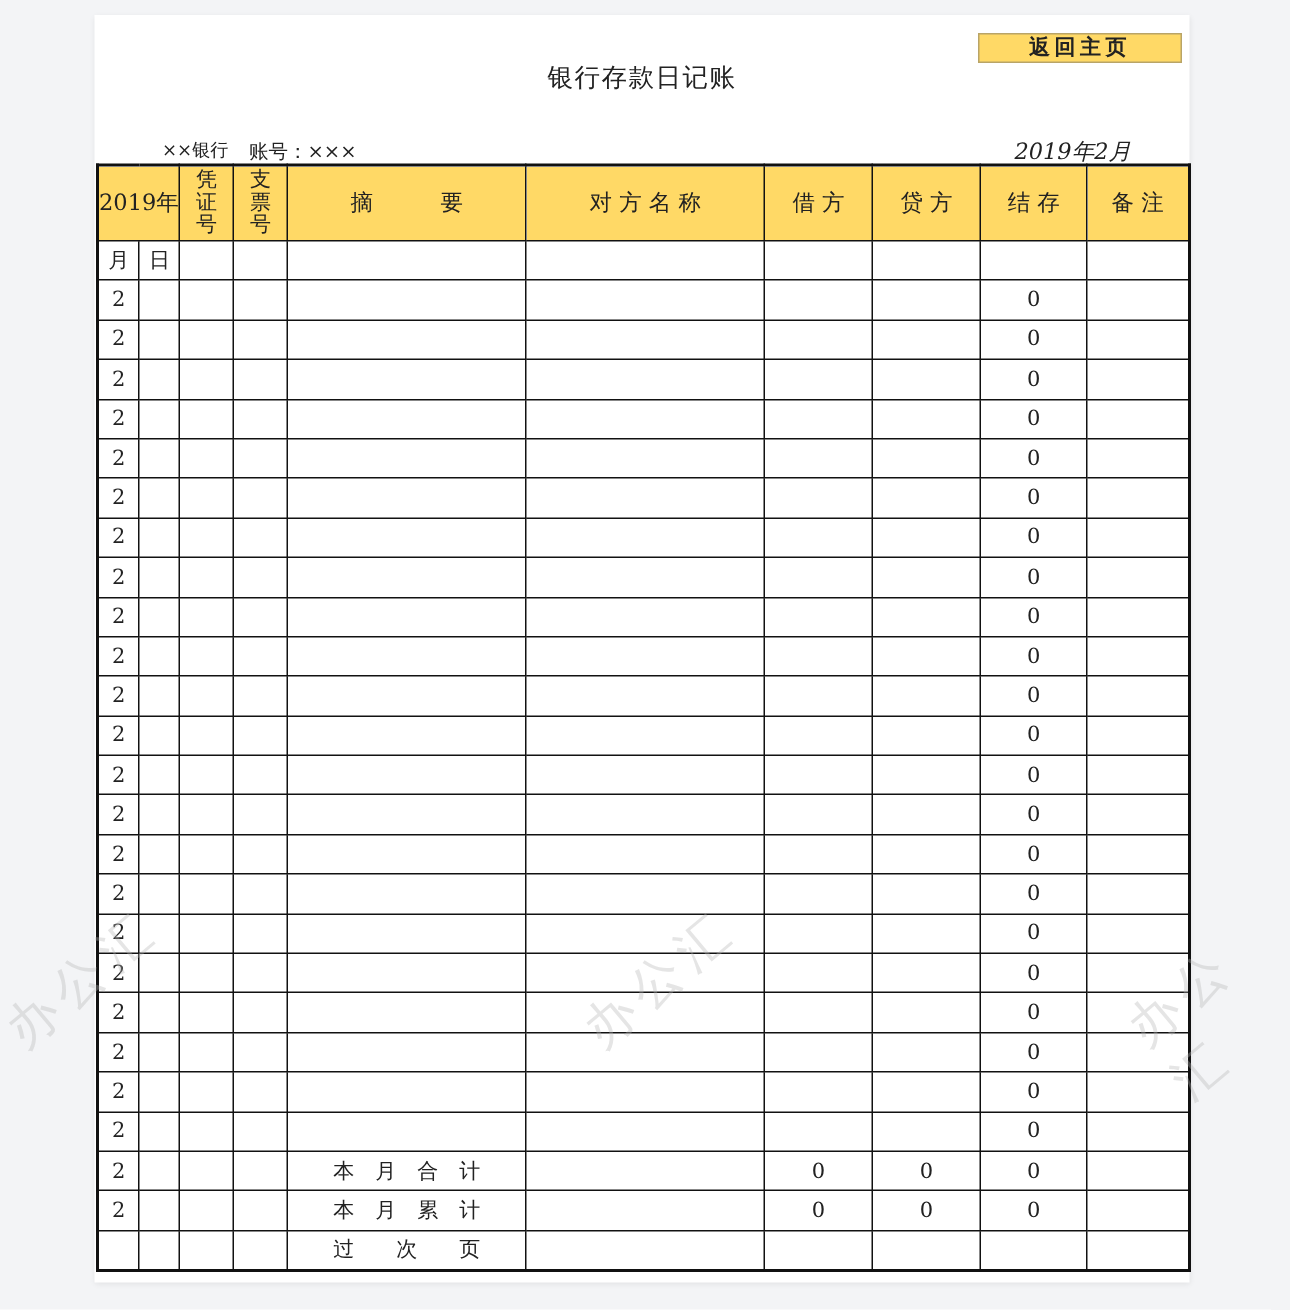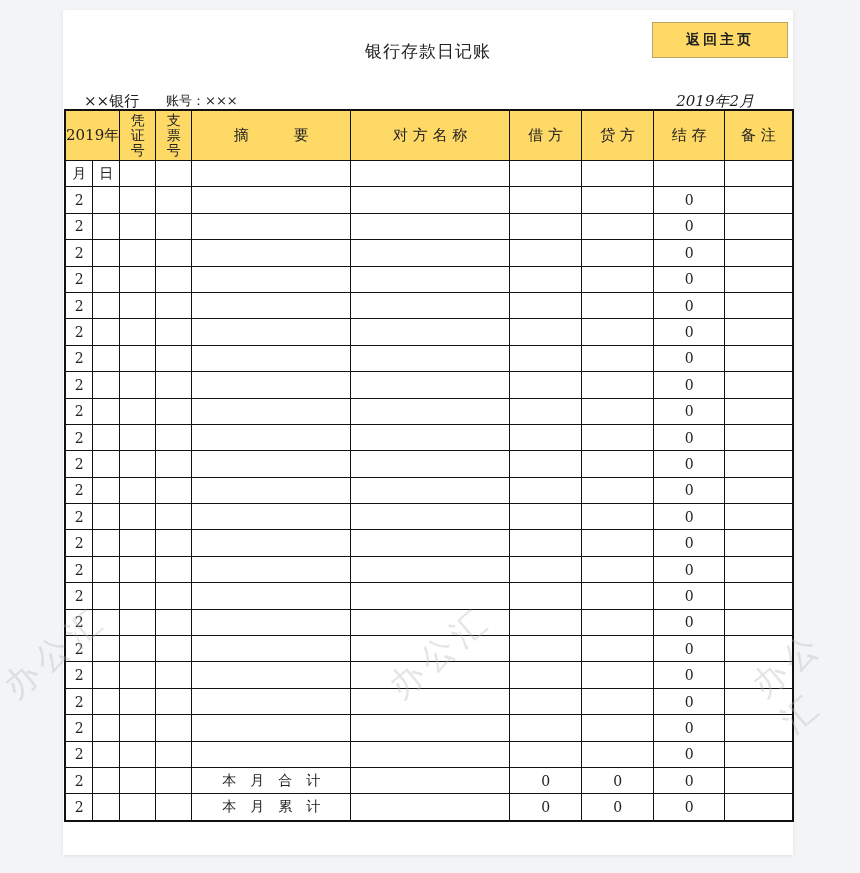--- a/index.html
+++ b/index.html
@@ -2,24 +2,24 @@
 <html><head>
 <meta charset="utf-8">
 <style>
   html, body { margin:0; padding:0; }
   body { width:860px; height:873px; background:#f3f4f6; position:relative; overflow:hidden;
          font-family:"DejaVu Serif","Liberation Serif",serif; color:#222; }
   .sheet { position:absolute; left:63px; top:10px; width:730px; height:845px; background:#fff;
            box-shadow:0 1px 4px rgba(0,0,0,0.08); }
   .title { position:absolute; left:63px; width:730px; top:40px; text-align:center; font-size:17px;
            font-family:"DejaVu Sans","Liberation Sans",sans-serif; color:#222; letter-spacing:1px; }
-  .home-btn { position:absolute; left:652px; top:22px; width:136px; height:36px; background:#ffd966;
+  .home-btn { position:absolute; left:652px; top:22px; width:136px; height:20px; background:#ffd966;
               border:1px solid #b9a467; box-sizing:border-box; display:flex; align-items:center; justify-content:center;
               font-size:14px; font-weight:bold; letter-spacing:3px; color:#222; cursor:pointer; }
-  .bank { position:absolute; left:84px; top:92px; font-size:15px; }
+  .bank { position:absolute; left:108px; top:92px; font-size:12px; }
   .account { position:absolute; left:166px; top:92px; font-size:13px;text-align:right; }
   .period { position:absolute; right:106px; top:92px; font-size:15px;font-style:italic; }
   table.ledger { position:absolute; left:64px; top:109px; border-collapse:collapse; table-layout:fixed;
                  border:2px solid #111; font-size:14px; }
   table.ledger td, table.ledger th { border:1px solid #111; padding:0; text-align:center; vertical-align:middle;
                  overflow:hidden; white-space:nowrap; font-weight:normal; }
   table.ledger th { background:#ffd966; height:49px; font-size:15px; }
   table.ledger td { height:25.4px; }
   .vert { display:block; line-height:15px; font-size:14px; }
   .wm { position:absolute; font-size:34px; color:rgba(180,180,180,0.35); transform:rotate(-40deg);
@@ -363,18 +363,30 @@
         <td></td>
         <td></td>
         <td></td>
         <td>本　月　累　计</td>
         <td></td>
         <td>0</td>
         <td>0</td>
         <td>0</td>
         <td></td>
       </tr>
+      <tr>
+        <td></td>
+        <td></td>
+        <td></td>
+        <td></td>
+        <td>过　　次　　页</td>
+        <td></td>
+        <td></td>
+        <td></td>
+        <td></td>
+        <td></td>
+      </tr>
     </tbody>
 </table>
 
 <div class="wm" style="left:-5px;top:630px;">办公汇</div>
 <div class="wm" style="left:380px;top:630px;">办公汇</div>
 <div class="wm" style="left:760px;top:630px;">办公汇</div>
 
 </body></html>

